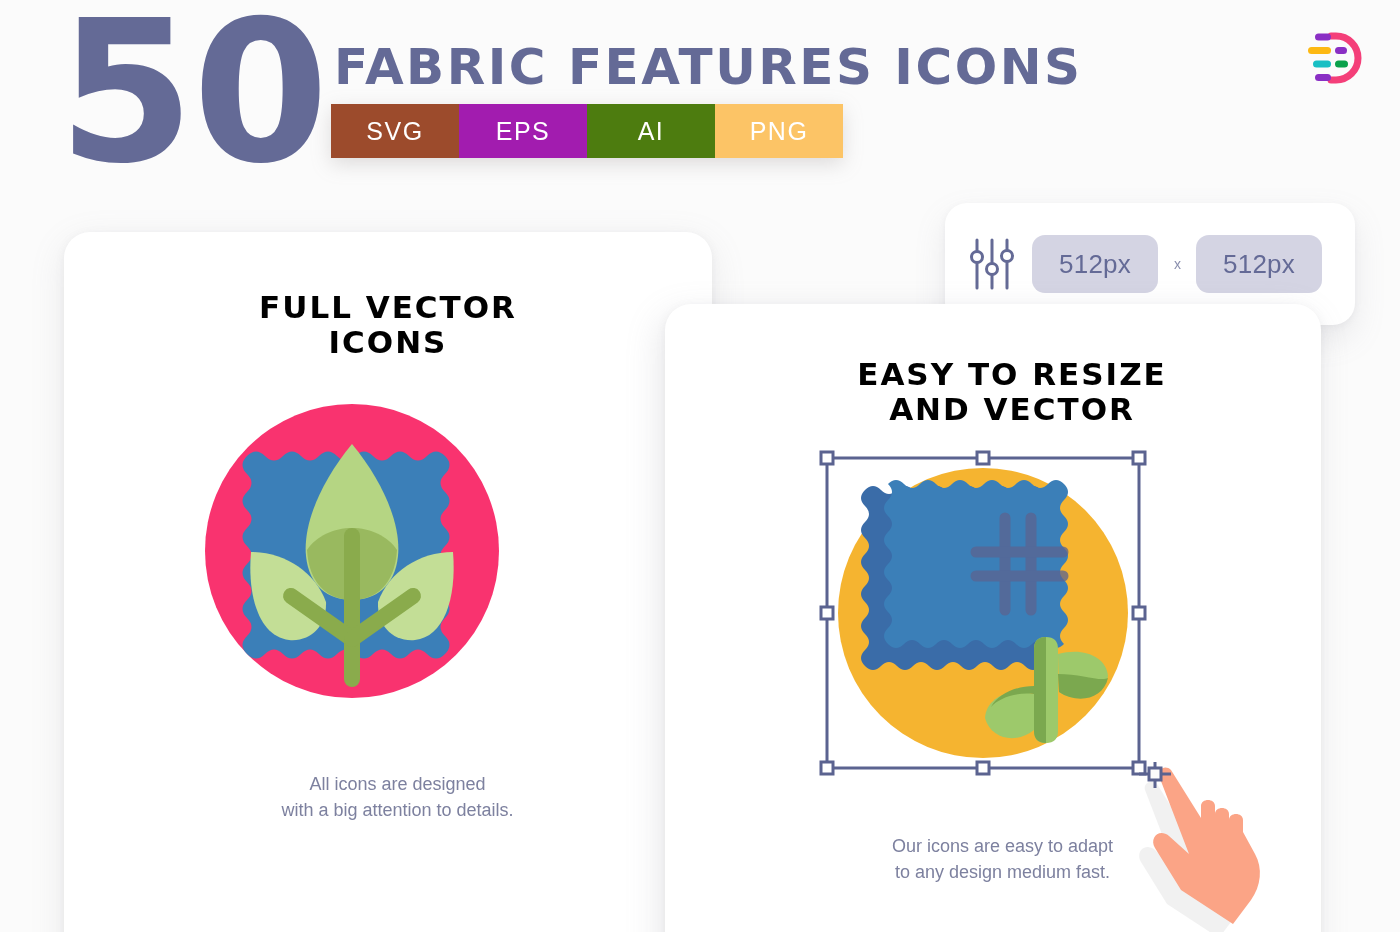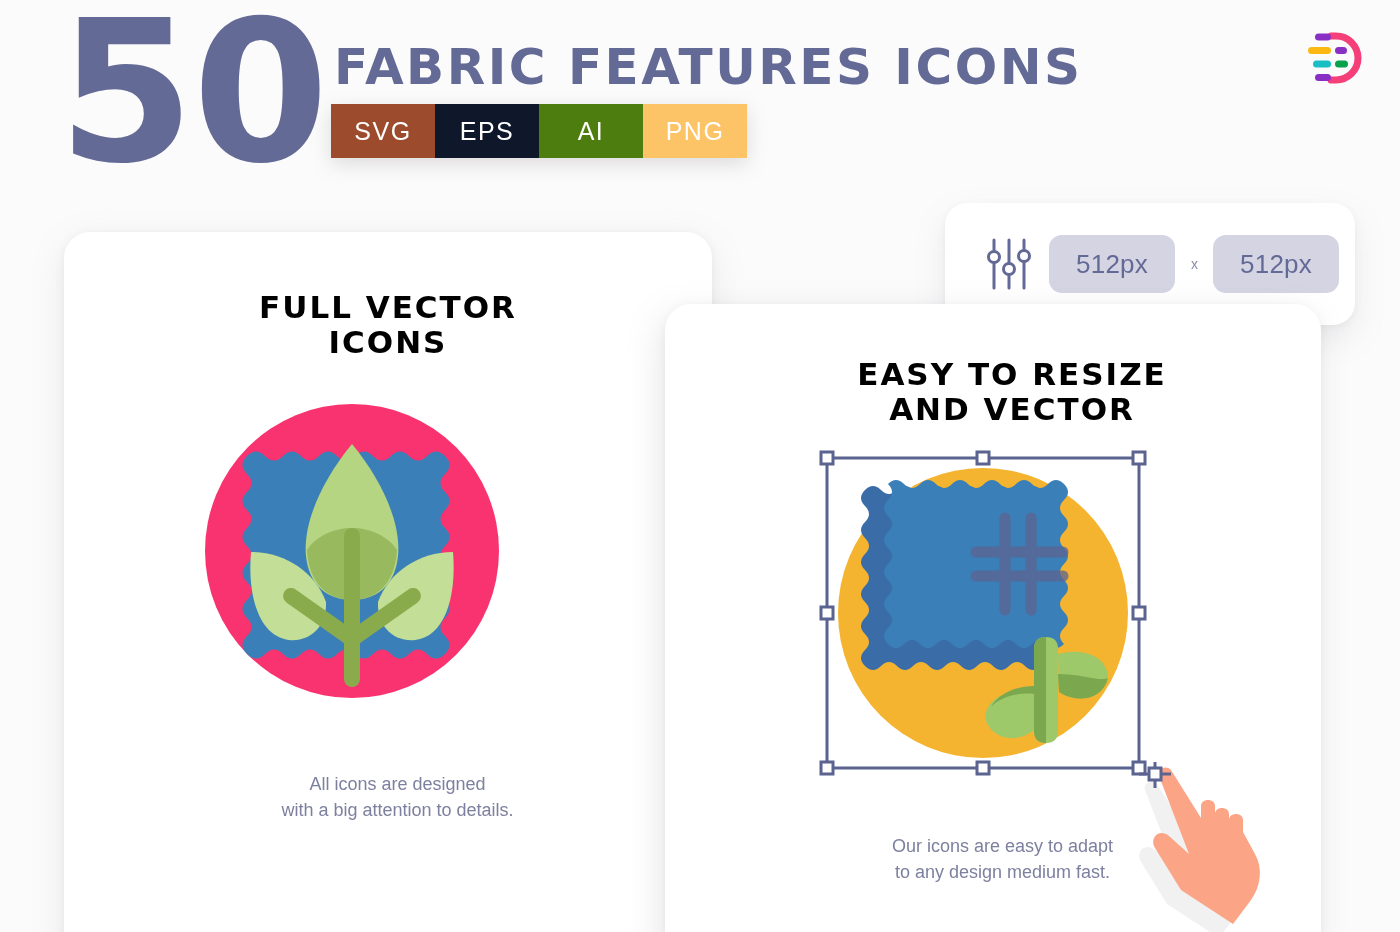--- a/index.html
+++ b/index.html
@@ -53,21 +53,21 @@
   }
 
   .format-bar {
     position: absolute;
     left: 331px;
     top: 104px;
     display: flex;
     filter: drop-shadow(0 6px 10px rgba(120,110,110,0.22));
   }
   .format-chip {
-    width: 104px;
+    width: 128px;
     height: 54px;
     display: flex;
     align-items: center;
     justify-content: center;
     color: #ffffff;
     font-size: 25px;
     font-weight: 400;
     letter-spacing: 1.5px;
     font-family: "Liberation Sans", sans-serif;
   }
@@ -86,21 +86,21 @@
     position: absolute;
     left: 945px;
     top: 203px;
     width: 410px;
     height: 122px;
     background: #ffffff;
     border-radius: 22px;
     box-shadow: 0 14px 30px rgba(150,150,160,0.17), 0 2px 6px rgba(150,150,160,0.10);
     display: flex;
     align-items: center;
-    padding-left: 41px;
+    padding-left: 24px;
   }
   .sliders-icon { width: 46px; height: 56px; flex: 0 0 auto; }
   .size-field {
     width: 126px;
     height: 58px;
     background: #d4d4e3;
     border-radius: 13px;
     display: flex;
     align-items: center;
     justify-content: center;
@@ -196,21 +196,21 @@
 <body>
 
 <div class="stage">
 
   <div class="header-num">50</div>
 
   <div class="header-title">FABRIC FEATURES ICONS</div>
 
   <div class="format-bar">
     <div class="format-chip" style="background:#9c4b2c">SVG</div>
-    <div class="format-chip" style="background:#0f172a">EPS</div>
+    <div class="format-chip" style="background:#a21caf">EPS</div>
     <div class="format-chip" style="background:#4d7c0f">AI</div>
     <div class="format-chip" style="background:#fcc466">PNG</div>
   </div>
 
   <div class="brand-logo">
     <svg viewBox="0 0 62 56" width="62" height="56">
 
       <path d="M29 6 H34 A22 22 0 0 1 34 50 H29" fill="none" stroke="#f43f79" stroke-width="7" stroke-linecap="round"></path>
 
       <rect x="13" y="3.5" width="16" height="7" rx="3.5" fill="#8a2fc4"></rect>

